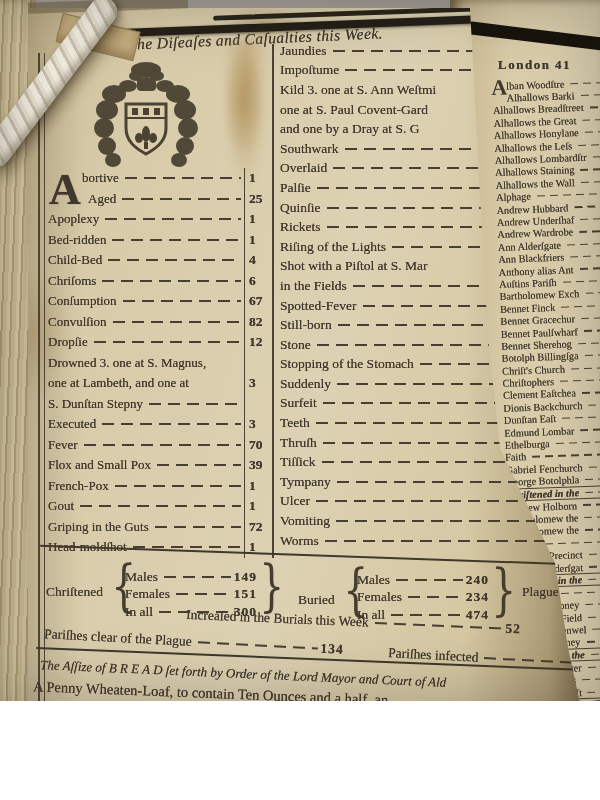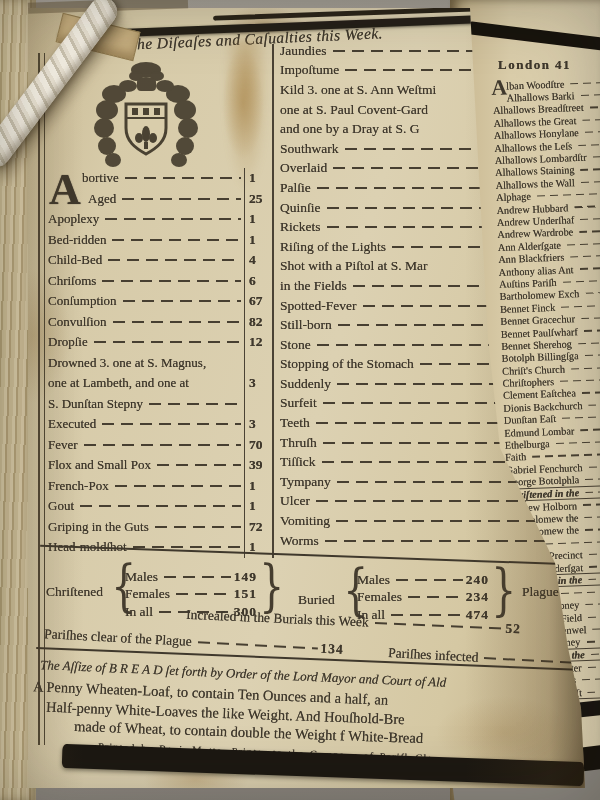--- a/index.html
+++ b/index.html
@@ -1,16 +1,16 @@
 <!DOCTYPE html>
 <html><head>
 <meta charset="utf-8">
 <style>
   html,body{margin:0;padding:0;}
-  .scene{position:relative;width:600px;height:800px;overflow:hidden;
+  .scene{position:relative;width:600px;height:701px;overflow:hidden;
     background:linear-gradient(160deg,#a7a29a 0%,#948f87 55%,#85807a 100%);
     font-family:"Liberation Serif","DejaVu Serif",serif;color:#3f382c;text-align:right;}
   .scene *{box-sizing:border-box;}
 
   
   .cloth{position:absolute;left:452px;top:-20px;width:165px;height:78px;background:#f3f3ee;
     transform:rotate(5deg);box-shadow:0 2px 5px rgba(60,55,45,.35);z-index:2;}
   .teal-patch{position:absolute;left:26px;bottom:5px;width:48px;height:9px;background:#2f8e85;opacity:.85;transform:rotate(3deg);}
   .edges-left{position:absolute;left:0;top:0;width:36px;height:800px;z-index:3;
     background:repeating-linear-gradient(92deg,#d6c8a5 0 3px,#b2a078 3px 5px,#cabb95 5px 9px);

